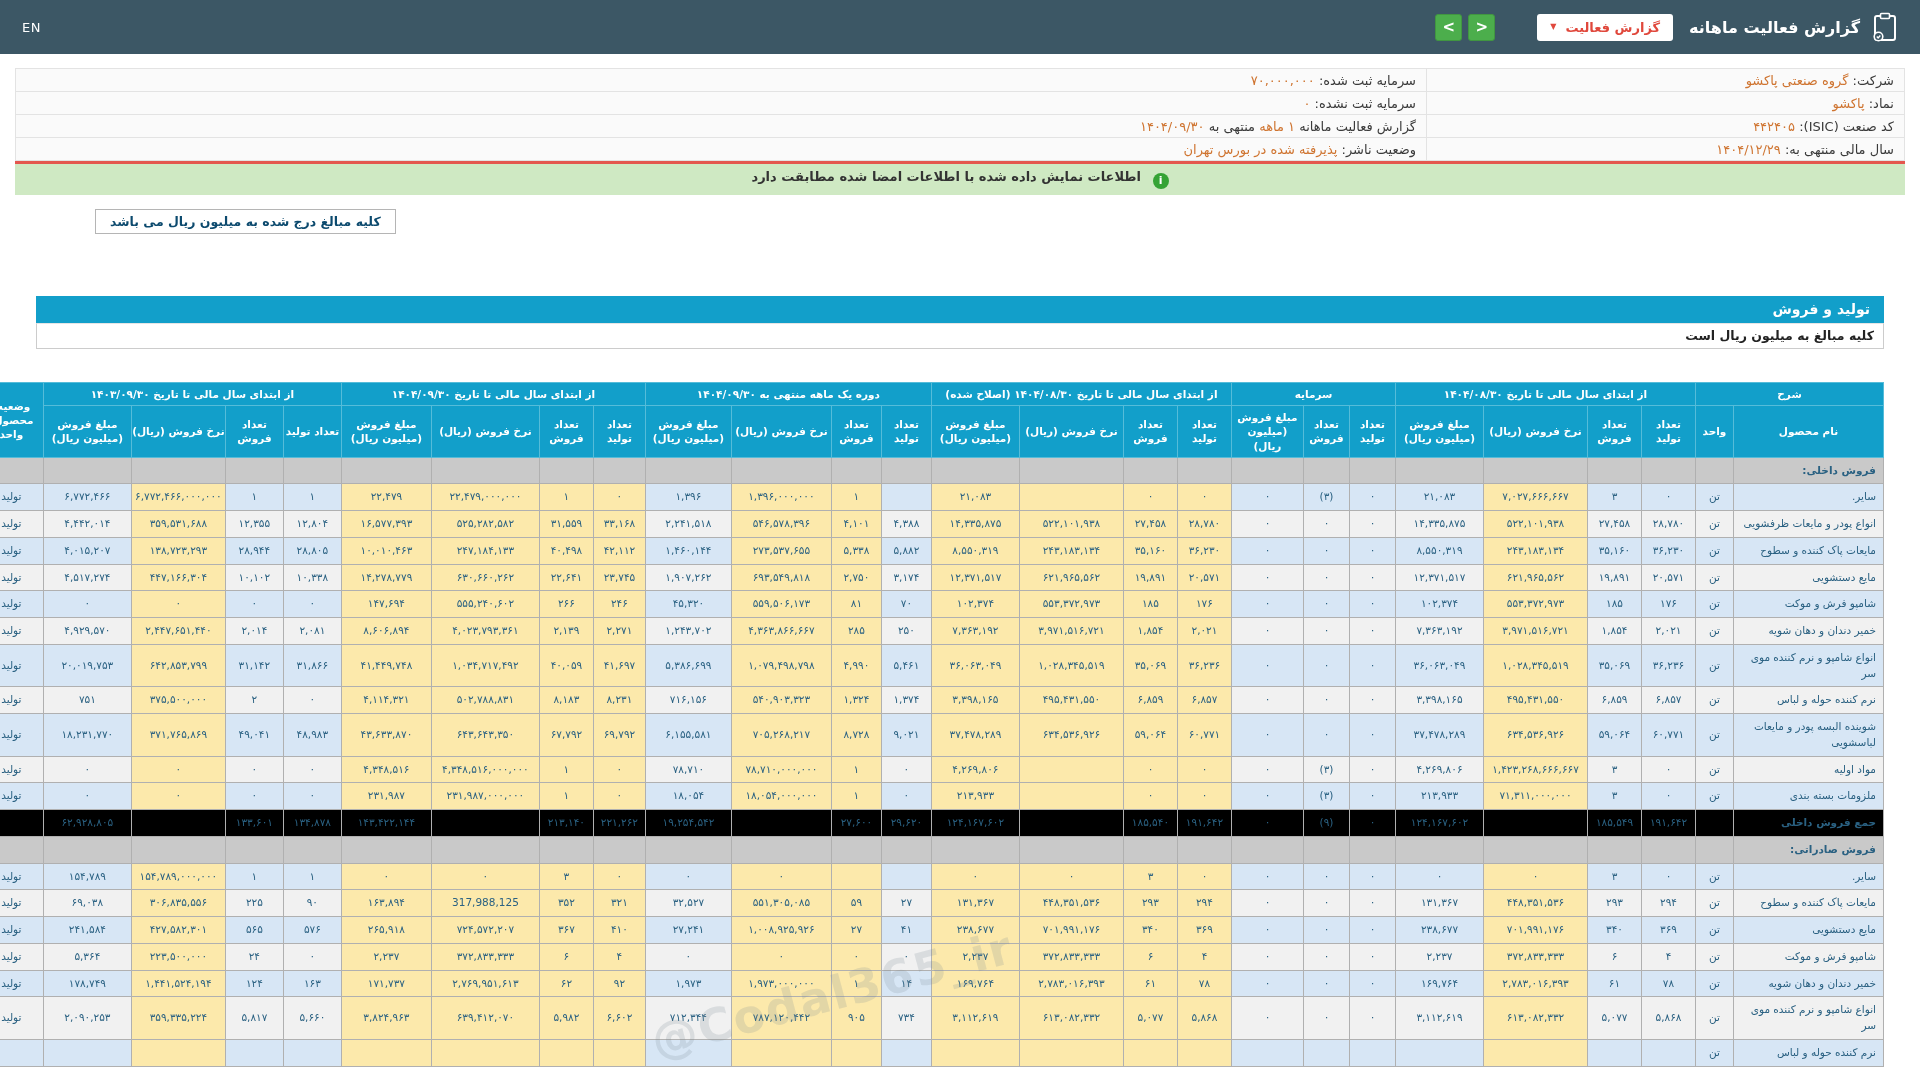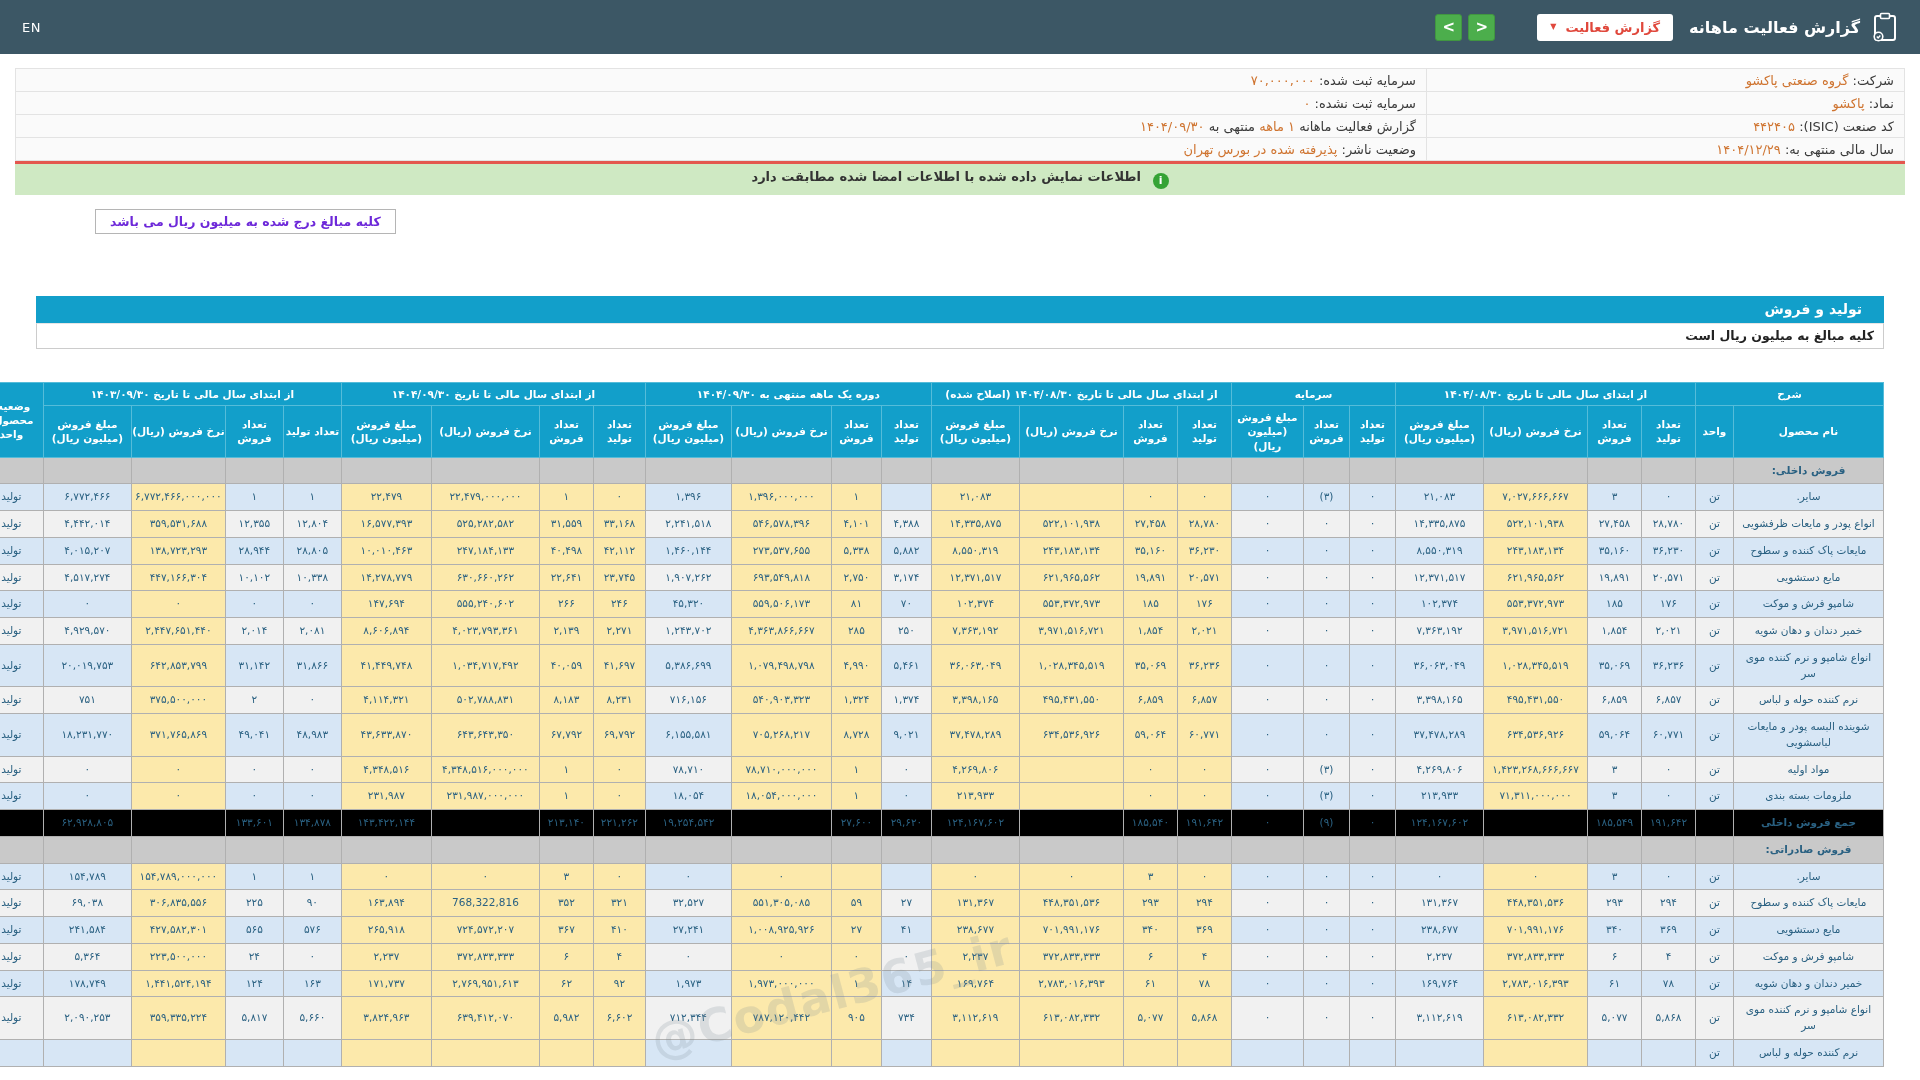--- a/index.html
+++ b/index.html
@@ -31,34 +31,34 @@
   .orange { color:#cf7430; }
   
   .green-bar { margin:0 15px 0 15px; background:#cfe9c3; border-top:3px solid #e4574e;
     padding:5px 10px 6px; text-align:center; font-size:13px; font-weight:bold; color:#333; }
   .i-icon { display:inline-block; width:16px; height:16px; border-radius:50%; background:#35a335;
     color:#fff; font-size:11px; line-height:16px; text-align:center; font-weight:bold;
     vertical-align:-3px; margin-left:7px; font-style:normal; }
   
   .note-wrap { direction:ltr; margin:14px 0 0 95px; }
   .note-box { direction:rtl; display:inline-block; border:1px solid #b5b5b5; background:#fff;
-    padding:4px 14px; font-size:12.5px; font-weight:bold; color:#6d28d9; }
+    padding:4px 14px; font-size:12.5px; font-weight:bold; color:#0c4a6e; }
   
   .section-bar { margin:62px 36px 0 36px; background:#129fca; color:#fff;
-    font-weight:bold; font-size:14px; padding:5px 22px 6px; }
+    font-weight:bold; font-size:14px; padding:5px 14px 6px; }
   .subnote { margin:0 36px; border:1px solid #ccc; border-top:1px solid #e5e5e5; background:#fff;
     font-size:12.5px; font-weight:bold; color:#222; padding:4px 9px 5px; }
   
   .table-wrap { margin:33px 36px 0 36px; position:relative; }
   table.main { width:100%; border-collapse:collapse; table-layout:fixed; font-size:10.5px; }
   table.main thead th { background:#129fca; color:#fff; border:1px solid #55bcd9;
     font-size:10.5px; font-weight:bold; padding:4px 0; line-height:1.35; }
   table.main tbody td { border:1px solid #b0b0b0; text-align:center; padding:5px 2px;
     color:#2a6182; line-height:1.5; overflow:hidden; }
-  table.main td.name { text-align:center; padding:5px 7px; }
+  table.main td.name { text-align:right; padding:5px 7px; }
   .rb  { background:#d7e6f5; }
   .rw  { background:#f1f1f1; }
   .hl  { background:#fce9ab; }
   .tot { background:#000000; }
   .sec { background:#c9c9c9; color:#1b4d6b; font-weight:bold; }
   .neg { color:#e02b2b; }
   .bold{ font-weight:bold; }
   
   .wm { position:absolute; top:585px; left:610px; direction:ltr; transform:rotate(-15deg);
     font-size:46px; font-weight:bold; color:rgba(125,138,150,.20); letter-spacing:2px;
@@ -628,21 +628,21 @@
           <td class="hl">۲۹۴</td>
           <td class="hl">۲۹۳</td>
           <td class="hl">۴۴۸,۳۵۱,۵۳۶</td>
           <td class="hl">۱۳۱,۳۶۷</td>
           <td class="rw">۲۷</td>
           <td class="hl">۵۹</td>
           <td class="hl">۵۵۱,۳۰۵,۰۸۵</td>
           <td class="rw">۳۲,۵۲۷</td>
           <td class="hl">۳۲۱</td>
           <td class="hl">۳۵۲</td>
-          <td class="hl">768,322,816</td>
+          <td class="hl">317,988,125</td>
           <td class="hl">۱۶۳,۸۹۴</td>
           <td class="rw">۹۰</td>
           <td class="rw">۲۲۵</td>
           <td class="hl">۳۰۶,۸۳۵,۵۵۶</td>
           <td class="rw">۶۹,۰۳۸</td>
           <td class="rw">تولید</td>
         </tr>
         <tr>
           <td class="rb name">مایع دستشویی</td>
           <td class="rb">تن</td>

